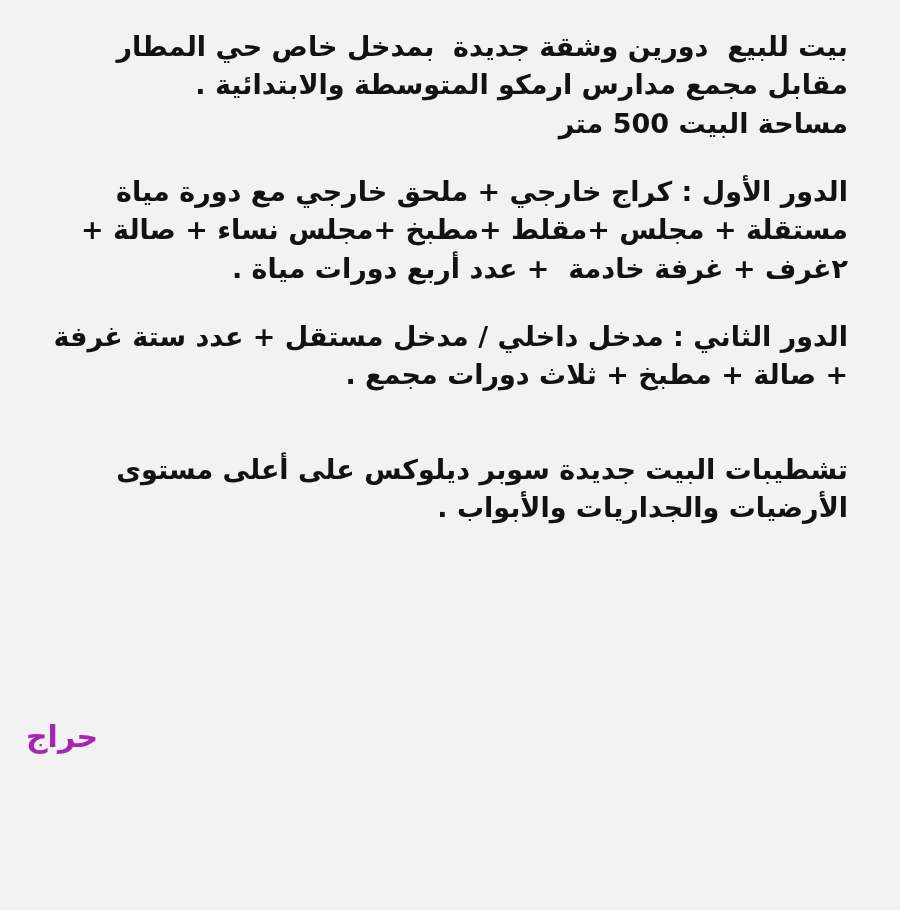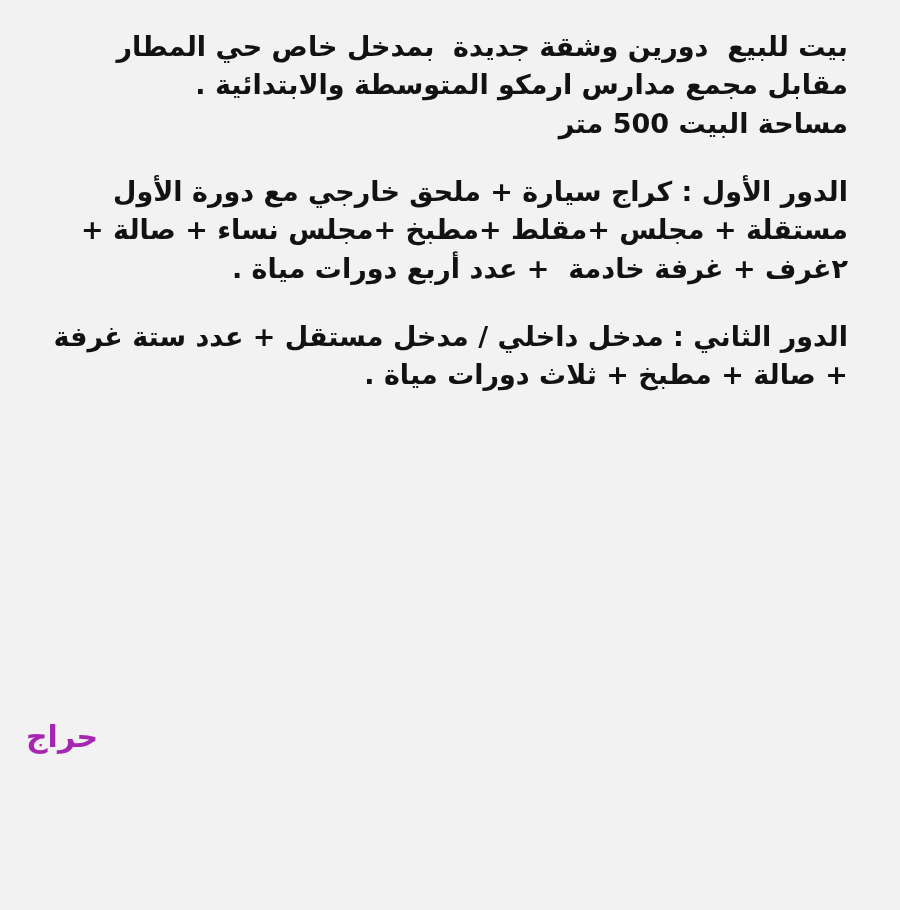--- a/index.html
+++ b/index.html
@@ -56,20 +56,21 @@
   }
 </style>
 </head>
 <body>
 
 <div class="page">
   <div class="content">
     <p class="para">بيت للبيع  دورين وشقة جديدة  بمدخل خاص حي المطار مقابل مجمع مدارس ارمكو المتوسطة والابتدائية .
 مساحة البيت 500 متر</p>
     <div class="gap"></div>
-    <p class="para">الدور الأول : كراج سيارة + ملحق خارجي مع دورة الأول مستقلة + مجلس +مقلط +مطبخ +مجلس نساء + صالة + ٢غرف + غرفة خادمة  + عدد أربع دورات مياة .</p>
+    <p class="para">الدور الأول : كراج خارجي + ملحق خارجي مع دورة مياة مستقلة + مجلس +مقلط +مطبخ +مجلس نساء + صالة + ٢غرف + غرفة خادمة  + عدد أربع دورات مياة .</p>
     <div class="gap"></div>
-    <p class="para">الدور الثاني : مدخل داخلي / مدخل مستقل + عدد ستة غرفة  + صالة + مطبخ + ثلاث دورات مياة .</p>
+    <p class="para">الدور الثاني : مدخل داخلي / مدخل مستقل + عدد ستة غرفة  + صالة + مطبخ + ثلاث دورات مجمع .</p>
     <div class="gap-sm"></div>
     <div class="gap-sm"></div>
+    <p class="para">تشطيبات البيت جديدة سوبر ديلوكس على أعلى مستوى الأرضيات والجداريات والأبواب .</p>
   </div>
   <div class="watermark">حراج</div>
 </div>
 
 </body></html>

